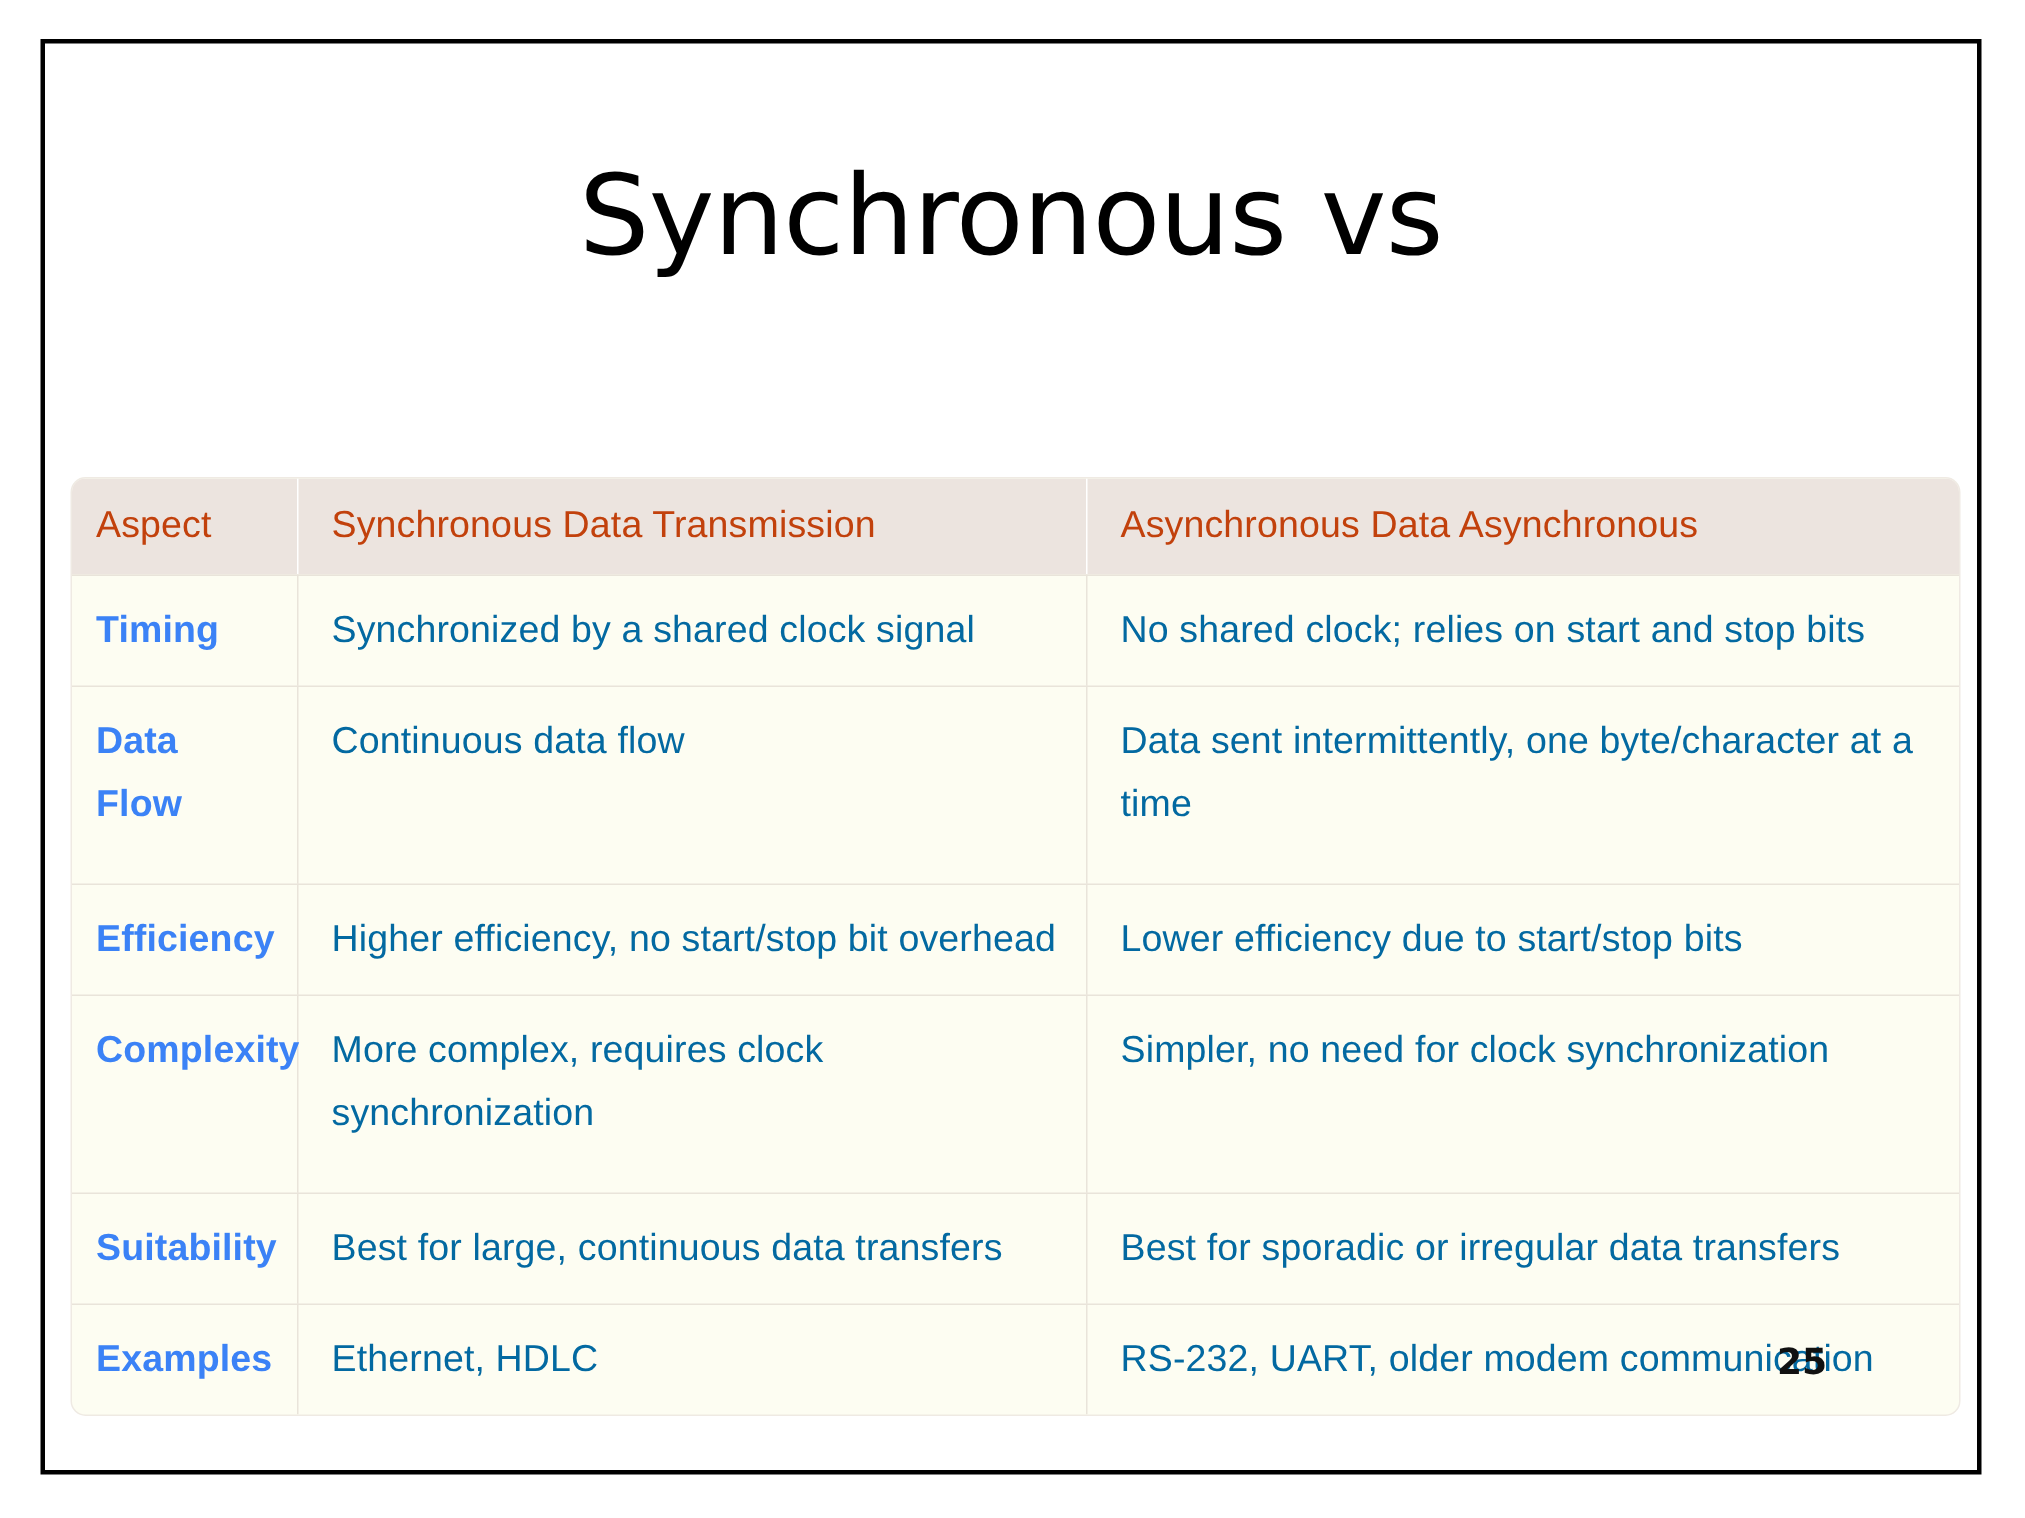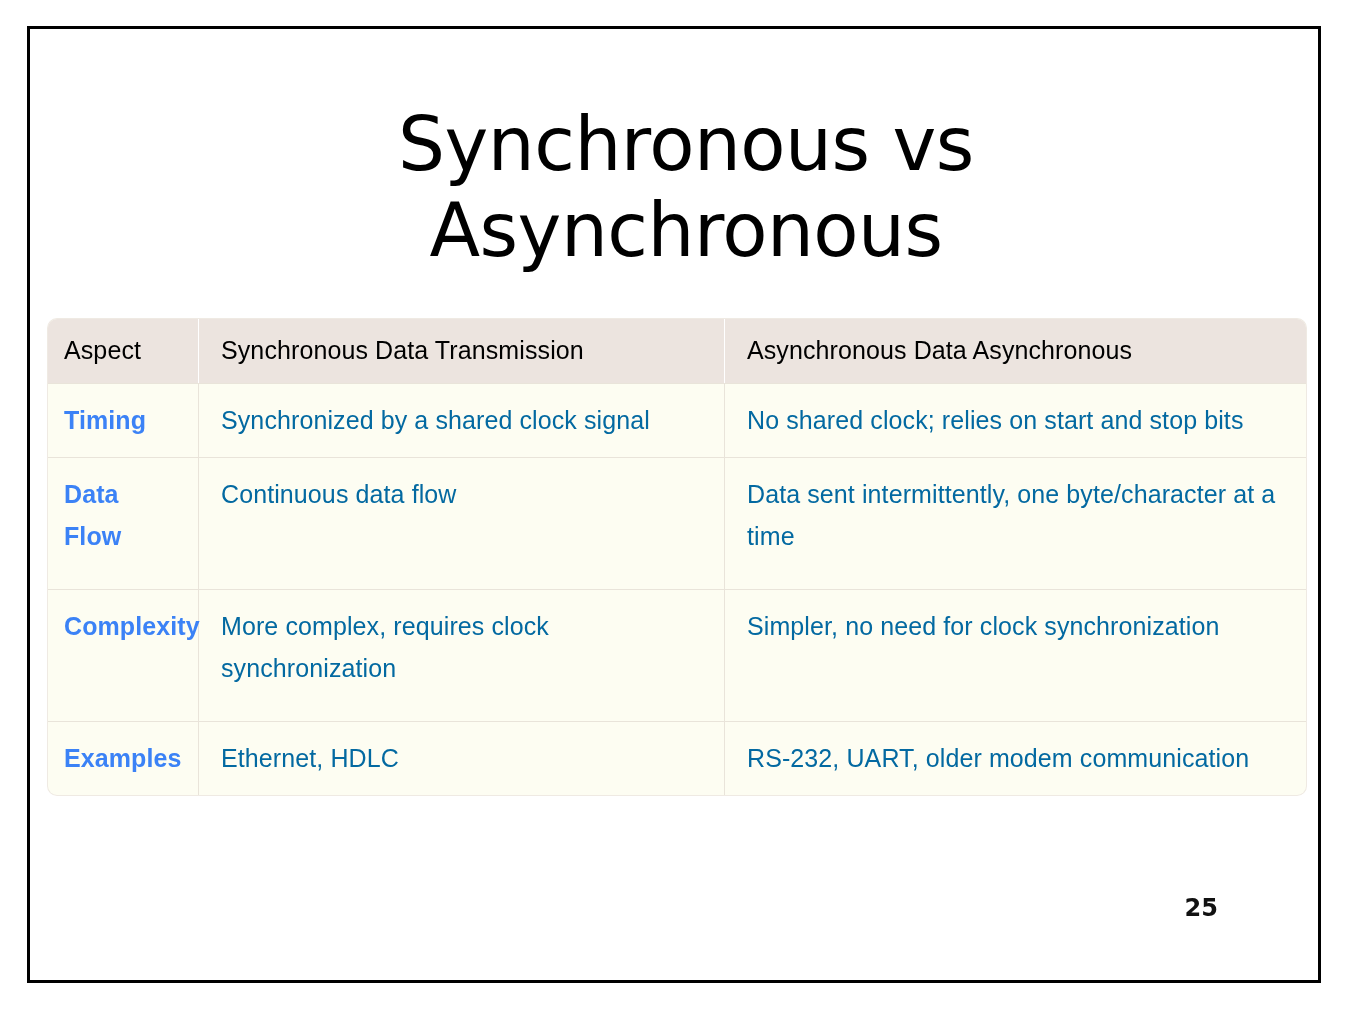--- a/index.html
+++ b/index.html
@@ -32,21 +32,20 @@
     left: 0;
     top: 72px;
     width: 100%;
     text-align: center;
     font-family: "DejaVu Sans", sans-serif;
     font-size: 74px;
     line-height: 86px;
     font-weight: 400;
     color: #000000;
     letter-spacing: -0.5px;
-    margin-left: 12px;
   }
   .slide-title .title-line { display: block; }
 
   
   .cmp-table-wrap {
     position: absolute;
     left: 18px;
     top: 290px;
     width: 1258px;
   }
@@ -61,21 +60,21 @@
     box-shadow: 0 0 0 1px #efeae3;
   }
   table.cmp-table col.c-aspect { width: 150px; }
   table.cmp-table col.c-sync   { width: 526px; }
   table.cmp-table col.c-async  { width: 582px; }
 
   table.cmp-table thead th {
     background: #ece4df;
     font-size: 25px;
     font-weight: 400;
-    color: #000000;
+    color: #c2410c;
     text-align: left;
     padding: 17px 16px 18px 16px;
     vertical-align: middle;
     border: none;
     letter-spacing: 0.1px;
   }
   table.cmp-table thead th.th-sync,
   table.cmp-table thead th.th-async {
     border-left: 1px solid #ffffff;
     padding-left: 22px;
@@ -115,21 +114,20 @@
     color: #111111;
   }
 </style>
 </head>
 <body>
 
 <div class="slide-frame">
 
   <div class="slide-title">
     <span class="title-line">Synchronous vs</span>
-    <span class="title-line">Asynchronous</span>
   </div>
 
   <div class="cmp-table-wrap">
     <table class="cmp-table">
       <colgroup>
         <col class="c-aspect">
         <col class="c-sync">
         <col class="c-async">
       </colgroup>
       <thead>
@@ -143,24 +141,34 @@
         <tr data-rowheight="short">
           <td class="td-aspect">Timing</td>
           <td class="td-sync">Synchronized by a shared clock signal</td>
           <td class="td-async">No shared clock; relies on start and stop bits</td>
         </tr>
         <tr data-rowheight="tall">
           <td class="td-aspect">Data Flow</td>
           <td class="td-sync">Continuous data flow</td>
           <td class="td-async">Data sent intermittently, one byte/character at a time</td>
         </tr>
+        <tr data-rowheight="short">
+          <td class="td-aspect">Efficiency</td>
+          <td class="td-sync">Higher efficiency, no start/stop bit overhead</td>
+          <td class="td-async">Lower efficiency due to start/stop bits</td>
+        </tr>
         <tr data-rowheight="tall">
           <td class="td-aspect">Complexity</td>
           <td class="td-sync">More complex, requires clock synchronization</td>
           <td class="td-async">Simpler, no need for clock synchronization</td>
+        </tr>
+        <tr data-rowheight="short">
+          <td class="td-aspect">Suitability</td>
+          <td class="td-sync">Best for large, continuous data transfers</td>
+          <td class="td-async">Best for sporadic or irregular data transfers</td>
         </tr>
         <tr data-rowheight="short">
           <td class="td-aspect">Examples</td>
           <td class="td-sync">Ethernet, HDLC</td>
           <td class="td-async">RS-232, UART, older modem communication</td>
         </tr>
       </tbody>
     </table>
   </div>
 

